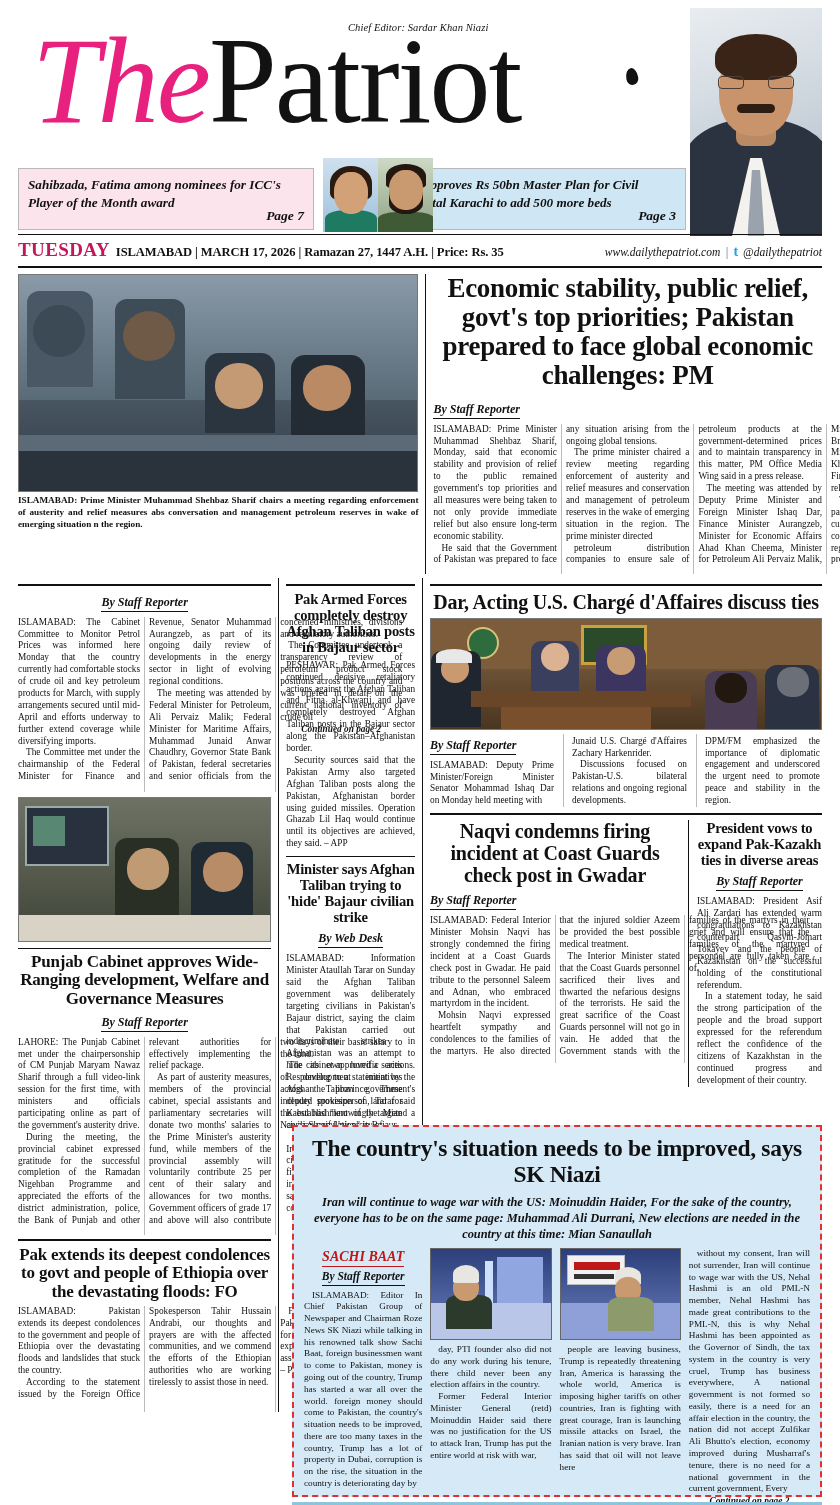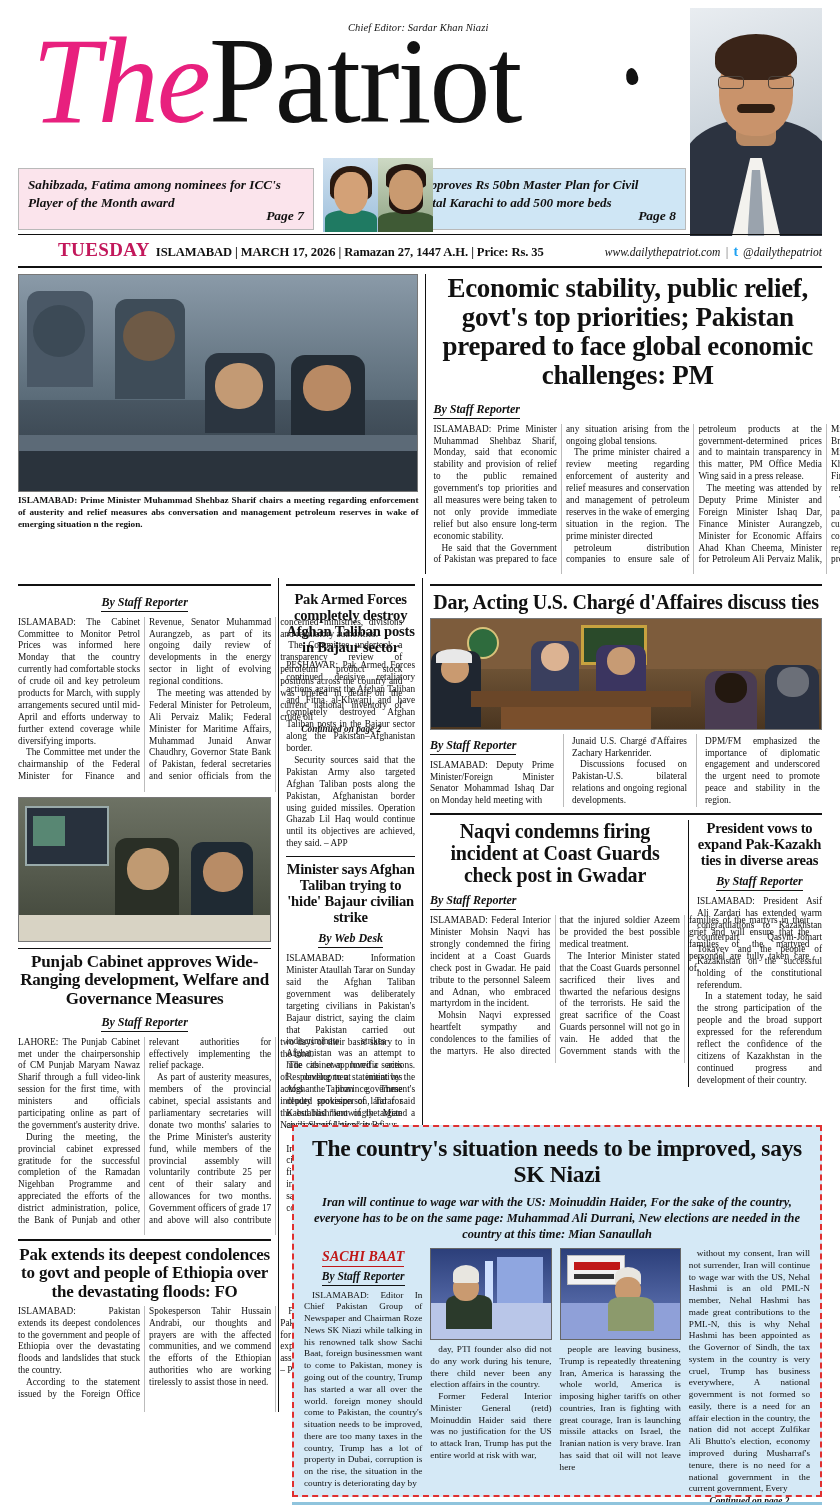--- a/index.html
+++ b/index.html
@@ -71,21 +71,21 @@
   .tp.man .h { position:absolute; left:50%; top:6px; transform:translateX(-50%); width:40px; height:24px; background:#241610; border-radius:50% 50% 14% 14%; }
   .tp.man .be { position:absolute; left:50%; top:34px; transform:translateX(-50%); width:34px; height:22px; background:#241610; border-radius:0 0 48% 48%; }
   .tp.man .b { position:absolute; left:50%; bottom:0; transform:translateX(-50%); width:56px; height:20px; background:#3f5a35; border-radius:34% 34% 0 0; }
 
   
   .datebar {
     position: relative; margin-top: 74px; border-top: 1.5px solid #111;
     border-bottom: 2.5px solid #111;
     padding: 4px 0 5px 0; display: flex; align-items: baseline;
   }
-  .dow { color: #c2185b; font-weight: bold; font-size: 19px; letter-spacing: .4px; margin-left: 40px; }
+  .dow { color: #c2185b; font-weight: bold; font-size: 19px; letter-spacing: .4px; }
   .dateinfo { font-weight: bold; font-size: 12.6px; margin-left: 6px; letter-spacing: -.1px; }
   .dbright { margin-left: auto; display: flex; align-items: baseline; gap: 5px; font-style: italic; font-size: 11.5px; }
   .dbright .tw { color: #1da1f2; font-weight: bold; font-style: normal; font-size: 14px; font-family:"Liberation Serif",serif; }
   .dbsep { color:#666; }
 
   
   .cols { display: flex; gap: 0; margin-top: 6px; }
   .col { }
   .vrule { width: 1px; background: #111; margin: 0 7px; align-self: stretch; }
 
@@ -170,21 +170,21 @@
       <div class="ep-mous"></div>
     </div>
 
     <div class="teasers">
       <div class="teaser pink">
         <span>Sahibzada, Fatima among nominees for ICC's Player of the Month award</span>
         <span class="pg">Page 7</span>
       </div>
       <div class="teaser blue">
         <span>CM approves Rs 50bn  Master Plan for Civil Hospital Karachi to add 500 more beds</span>
-        <span class="pg">Page 8</span>
+        <span class="pg">Page 3</span>
       </div>
     </div>
 
     <div class="teaser-photos">
       <div class="tp girl">
           <div class="b"></div>
           <div class="h"></div>
           <div class="f"></div>
         </div>
       <div class="tp man">

